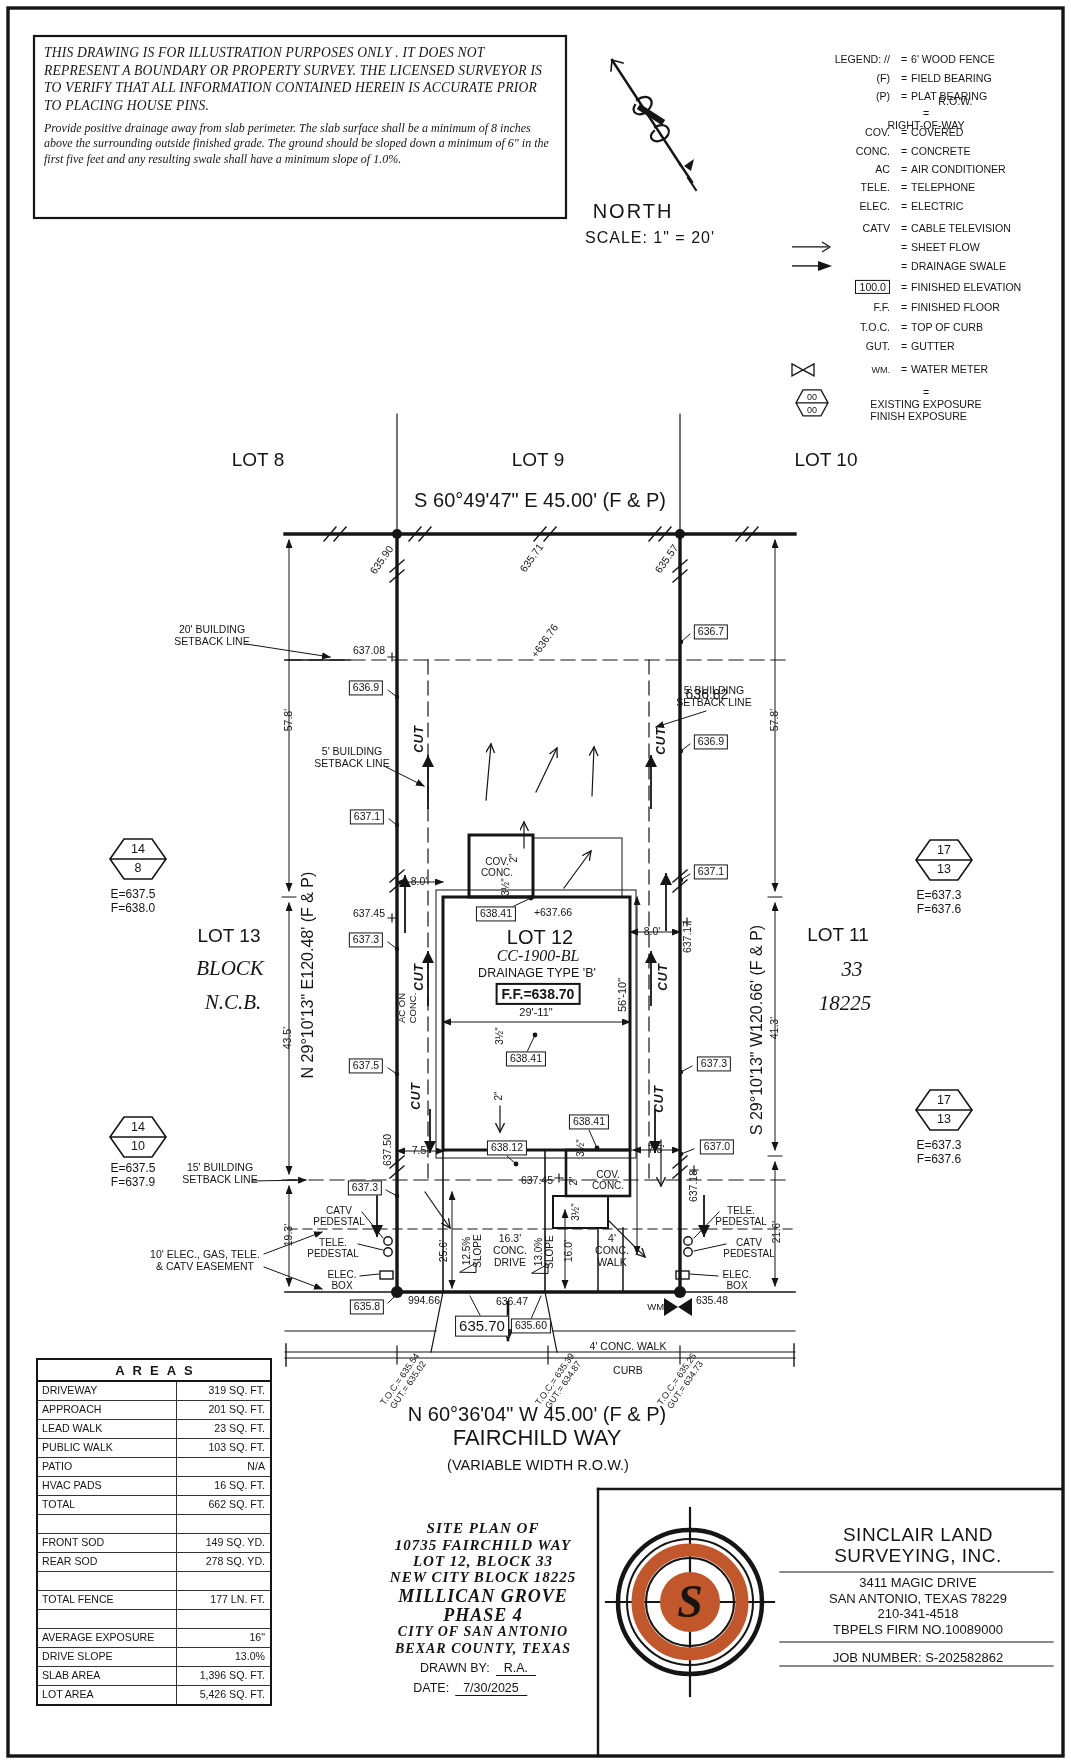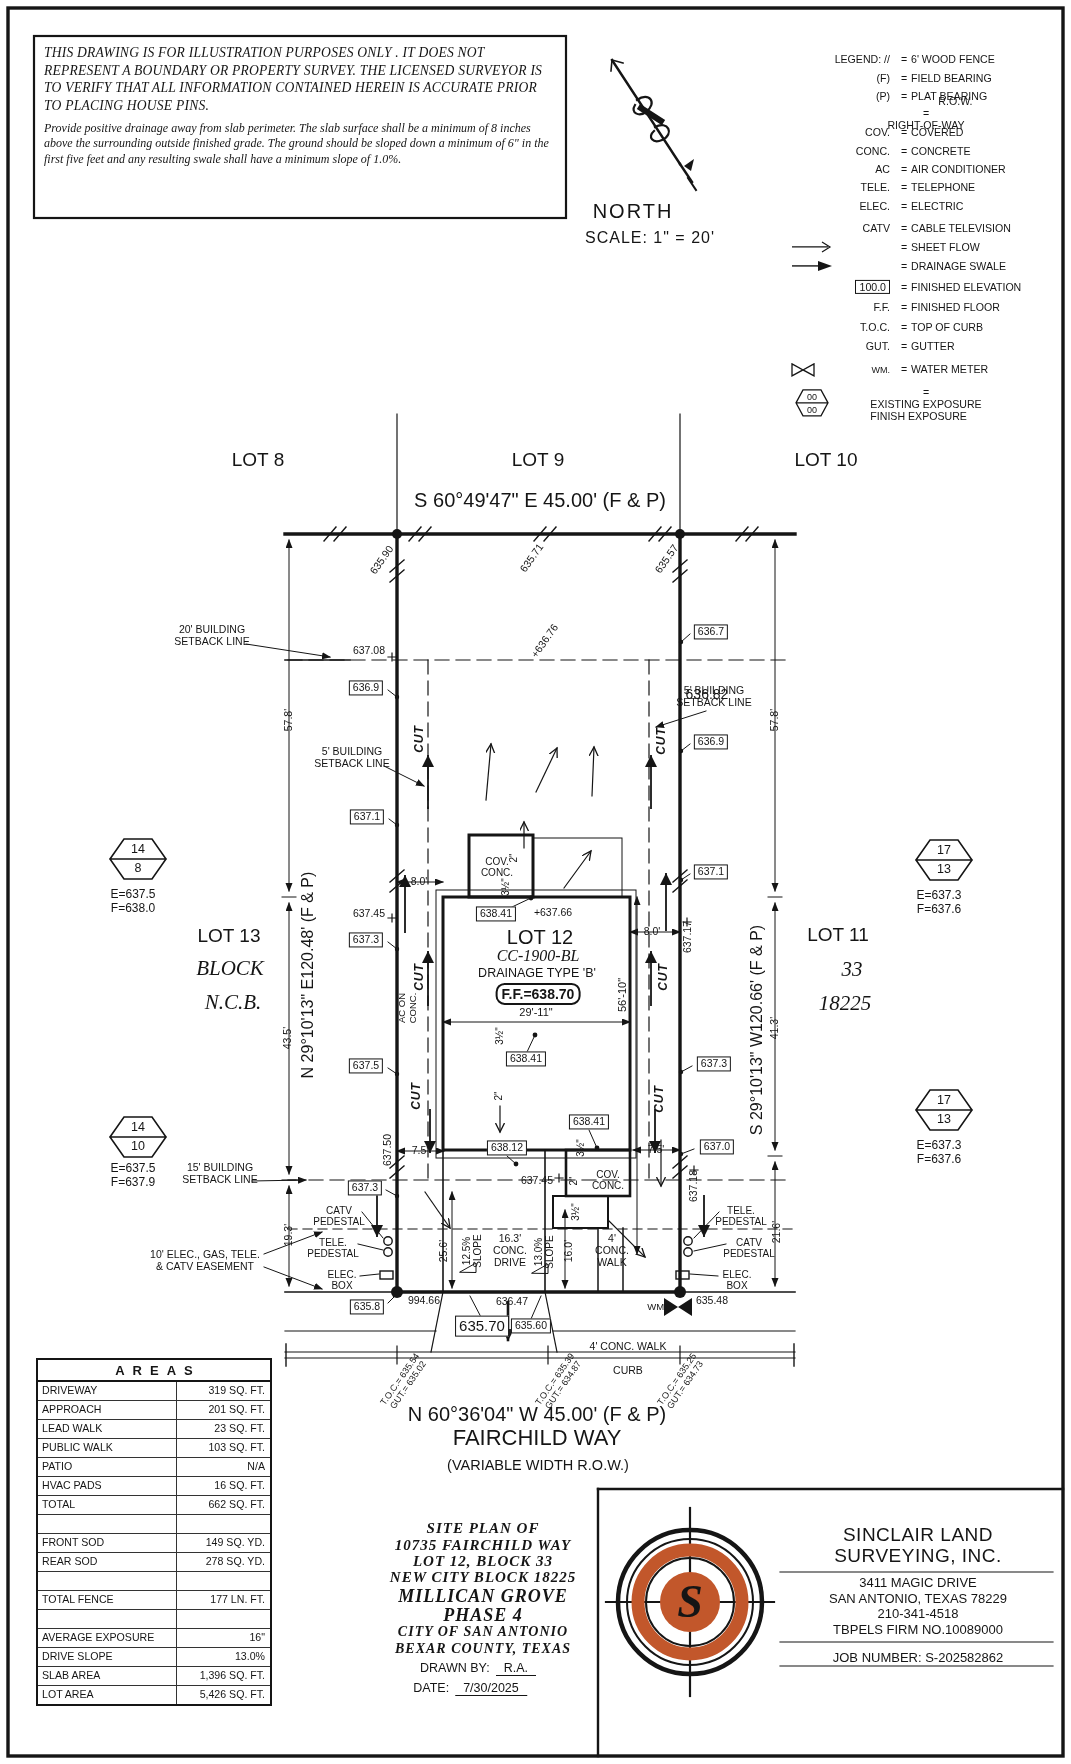--- a/index.html
+++ b/index.html
@@ -481,21 +481,21 @@
 BOX</div>
       <div class="pl" style="left: 497px; top: 867px; font-size: 10px; transform: translate(-50%, -50%);">COV.
 CONC.</div>
       <div class="pl" style="left: 514px; top: 858px; font-size: 10px; transform: translate(-50%, -50%) rotate(-90deg);">2"</div>
       <div class="pl" style="left: 506px; top: 887px; font-size: 10px; transform: translate(-50%, -50%) rotate(-90deg);">3½"</div>
       <div class="pl box" style="left: 496px; top: 914px; font-size: 10.5px; transform: translate(-50%, -50%);">638.41</div>
       <div class="pl" style="left: 553px; top: 913px; font-size: 10.5px; transform: translate(-50%, -50%);">+637.66</div>
       <div class="pl" style="left: 540px; top: 937px; font-size: 20px; transform: translate(-50%, -50%);">LOT 12</div>
       <div class="pl it" style="left: 538px; top: 956px; font-size: 16px; transform: translate(-50%, -50%);">CC-1900-BL</div>
       <div class="pl" style="left: 537px; top: 973px; font-size: 12.5px; transform: translate(-50%, -50%);">DRAINAGE TYPE 'B'</div>
-      <div class="pl ffbox" style="left: 538px; top: 994px; font-size: 14px; transform: translate(-50%, -50%); border-radius: 9px;">F.F.=638.70</div>
+      <div class="pl ffbox" style="left: 538px; top: 994px; font-size: 14px; transform: translate(-50%, -50%);">F.F.=638.70</div>
       <div class="pl" style="left: 536px; top: 1012px; font-size: 11px; transform: translate(-50%, -50%);">29'-11"</div>
       <div class="pl" style="left: 408px; top: 1008px; font-size: 9.5px; transform: translate(-50%, -50%) rotate(-90deg);">AC ON
 CONC.</div>
       <div class="pl" style="left: 500px; top: 1036px; font-size: 10px; transform: translate(-50%, -50%) rotate(-90deg);">3½"</div>
       <div class="pl box" style="left: 526px; top: 1059px; font-size: 10.5px; transform: translate(-50%, -50%);">638.41</div>
       <div class="pl" style="left: 499px; top: 1096px; font-size: 10px; transform: translate(-50%, -50%) rotate(-90deg);">2"</div>
       <div class="pl box" style="left: 507px; top: 1148px; font-size: 10.5px; transform: translate(-50%, -50%);">638.12</div>
       <div class="pl box" style="left: 589px; top: 1122px; font-size: 10.5px; transform: translate(-50%, -50%);">638.41</div>
       <div class="pl" style="left: 581px; top: 1148px; font-size: 10px; transform: translate(-50%, -50%) rotate(-90deg);">3½"</div>
       <div class="pl" style="left: 537px; top: 1181px; font-size: 10.5px; transform: translate(-50%, -50%);">637.45</div>

